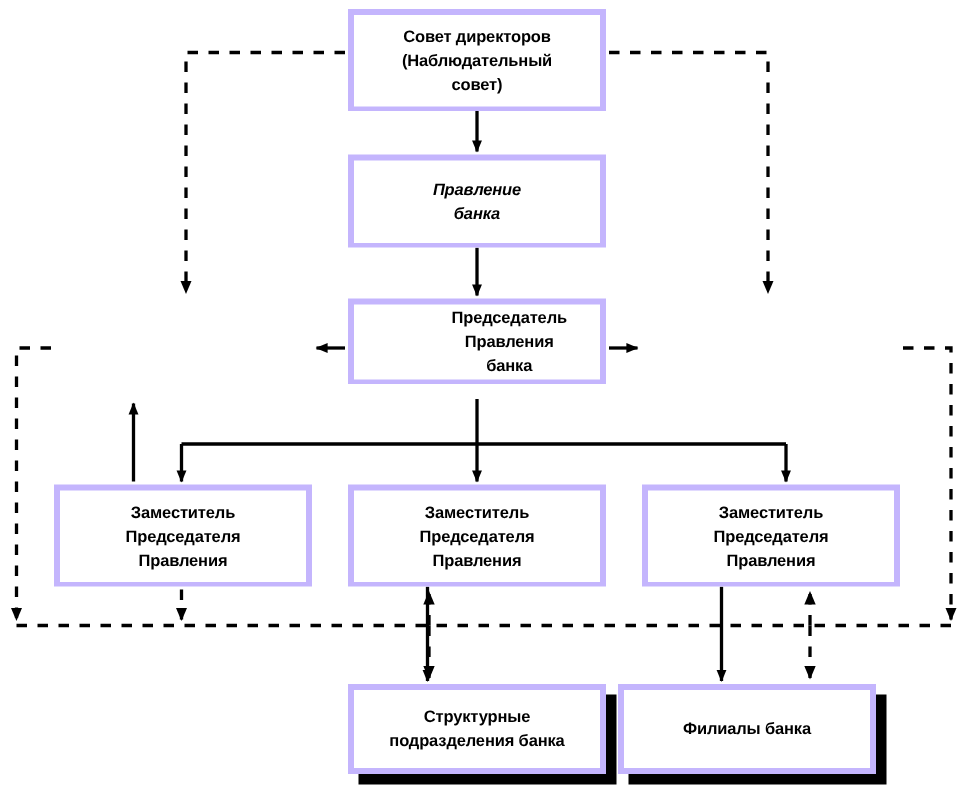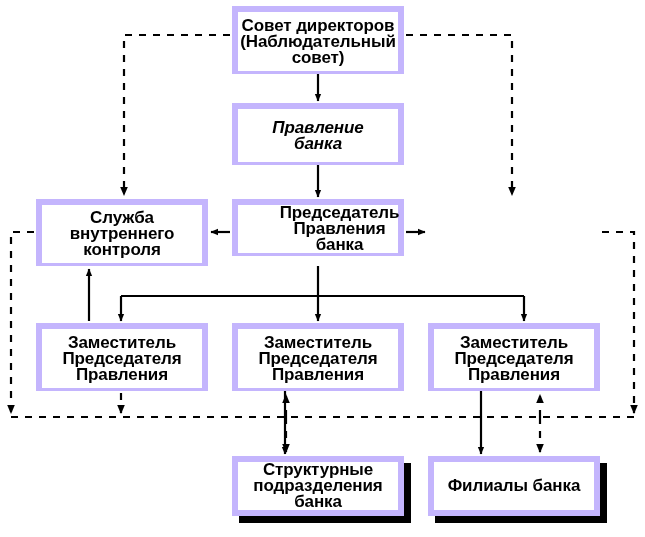--- a/index.html
+++ b/index.html
@@ -9,27 +9,27 @@
     width:645px;
     height:537px;
     background:#ffffff;
     overflow:hidden;
   }
   #edges{position:absolute;left:0;top:0;width:645px;height:537px;}
   .node{
     position:absolute;
     box-sizing:border-box;
     background:#ffffff;
-    border:6px solid #c4b5fd;
+    border:4px solid #c4b5fd;
     display:flex;
     align-items:center;
     justify-content:center;
     text-align:center;
     font-weight:bold;
-    font-size:17px;
+    font-size:11px;
     line-height:16px;
     color:#000000;
     letter-spacing:-0.1px;
     z-index:3;
   }
   .node .lbl{display:block;padding:0 6px;white-space:pre-line;}
   
   .node.heavy{border-bottom-width:3px;}
   .node.shadow{box-shadow:7px 7px 0 0 #000000;}
 </style>
@@ -97,24 +97,20 @@
     <span class="lbl">Совет директоров
 (Наблюдательный
 совет)</span>
   </div>
 
   <div class="node heavy" style="left:232px;top:103px;width:172px;height:62px;font-style:italic;">
     <span class="lbl">Правление
 банка</span>
   </div>
 
-  <div class="node heavy" style="left:36px;top:199px;width:172px;height:67px;">
-    <span class="lbl">Служба внутреннего
-контроля</span>
-  </div>
 
   <div class="node heavy" style="left:232px;top:199px;width:172px;height:57px;padding-left:43px;">
     <span class="lbl">Председатель
 Правления
 банка</span>
   </div>
 
 
   <div class="node heavy" style="left:36px;top:323px;width:172px;height:68px;">
     <span class="lbl">Заместитель
@@ -132,17 +128,17 @@
     <span class="lbl">Заместитель
 Председателя
 Правления</span>
   </div>
 
   <div class="node shadow" style="left:232px;top:456px;width:172px;height:60px;">
     <span class="lbl">Структурные
 подразделения банка</span>
   </div>
 
-  <div class="node shadow" style="left:428px;top:456px;width:172px;height:60px;">
+  <div class="node shadow" style="left:412px;top:456px;width:172px;height:60px;">
     <span class="lbl">Филиалы банка</span>
   </div>
 
 </div>
 
 </body></html>

